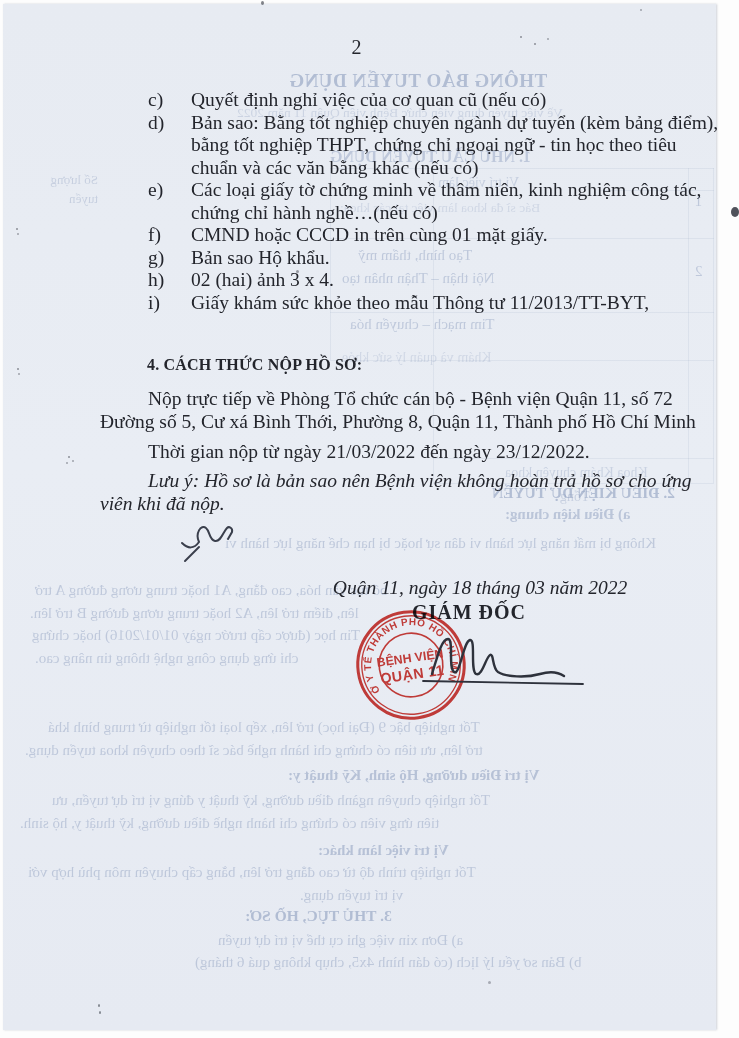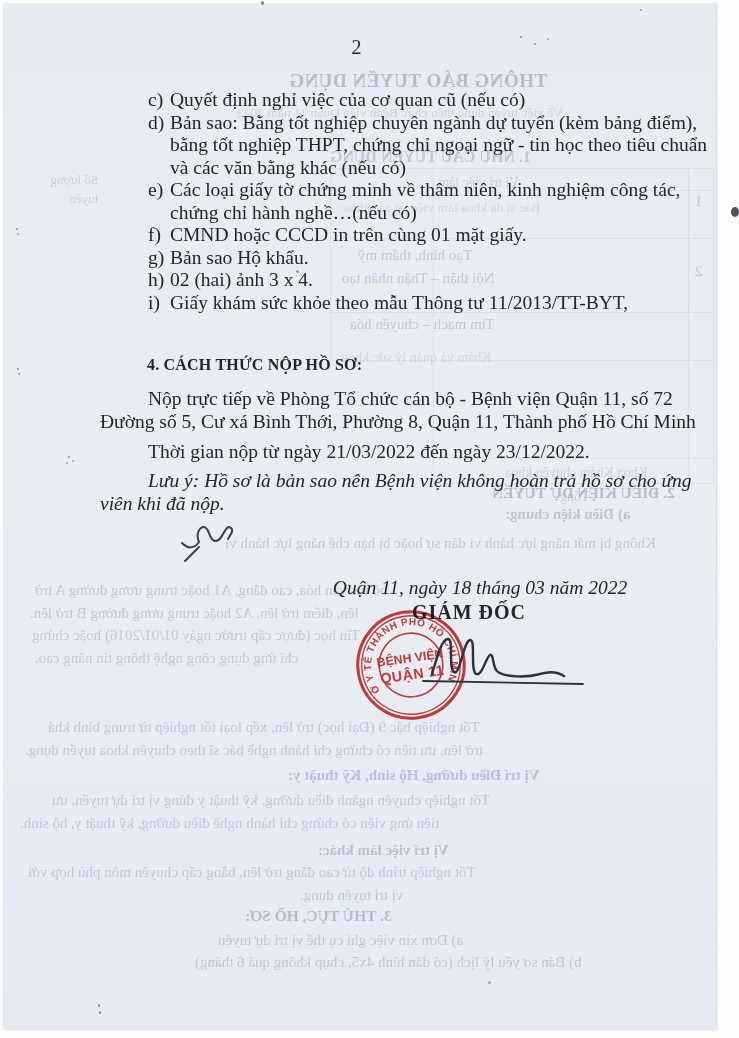--- a/index.html
+++ b/index.html
@@ -7,21 +7,21 @@
         font-family:"Liberation Serif","DejaVu Serif",serif;color:#23252c;}
   .paper{position:absolute;left:3px;top:4px;width:713px;height:1026px;
          background:linear-gradient(180deg,#e7ebf2 0%,#e9edf4 45%,#e6eaf2 100%);
          box-shadow:1px 0 2px rgba(120,130,150,.35);}
   .abs{position:absolute;}
   .pg-num{left:0;right:26px;top:36px;text-align:center;font-size:20px;}
   
   .list{left:148px;top:89px;width:572px;font-size:19.5px;line-height:22.5px;}
   .li{display:flex;}
   .li .lbl{flex:0 0 22px;}
-  .li .txt{flex:1 1 auto;max-width:550px;}
+  .li .txt{flex:1 1 auto;max-width:550px;margin-left:21px;}
   .note{font-style:italic;font-size:19.5px;line-height:22.5px;}
   .h4{left:147px;top:356px;font-size:16px;font-weight:bold;letter-spacing:.2px;}
   .paras{left:100px;top:388px;width:620px;font-size:19.5px;line-height:22.8px;}
   .paras p{margin:0 0 7px 0;text-indent:48px;}
   .paras p.it{font-style:italic;}
   .dateline{left:330px;top:577px;width:300px;text-align:center;font-style:italic;font-size:19.5px;}
   .sigtitle{left:330px;top:601px;width:278px;text-align:center;font-weight:bold;font-size:20px;letter-spacing:1px;}
   .signame{left:357px;top:691px;width:240px;text-align:center;font-weight:bold;font-size:20.5px;}
   
   .bl{position:absolute;transform:scaleX(-1);color:#7d90b5;opacity:.38;

